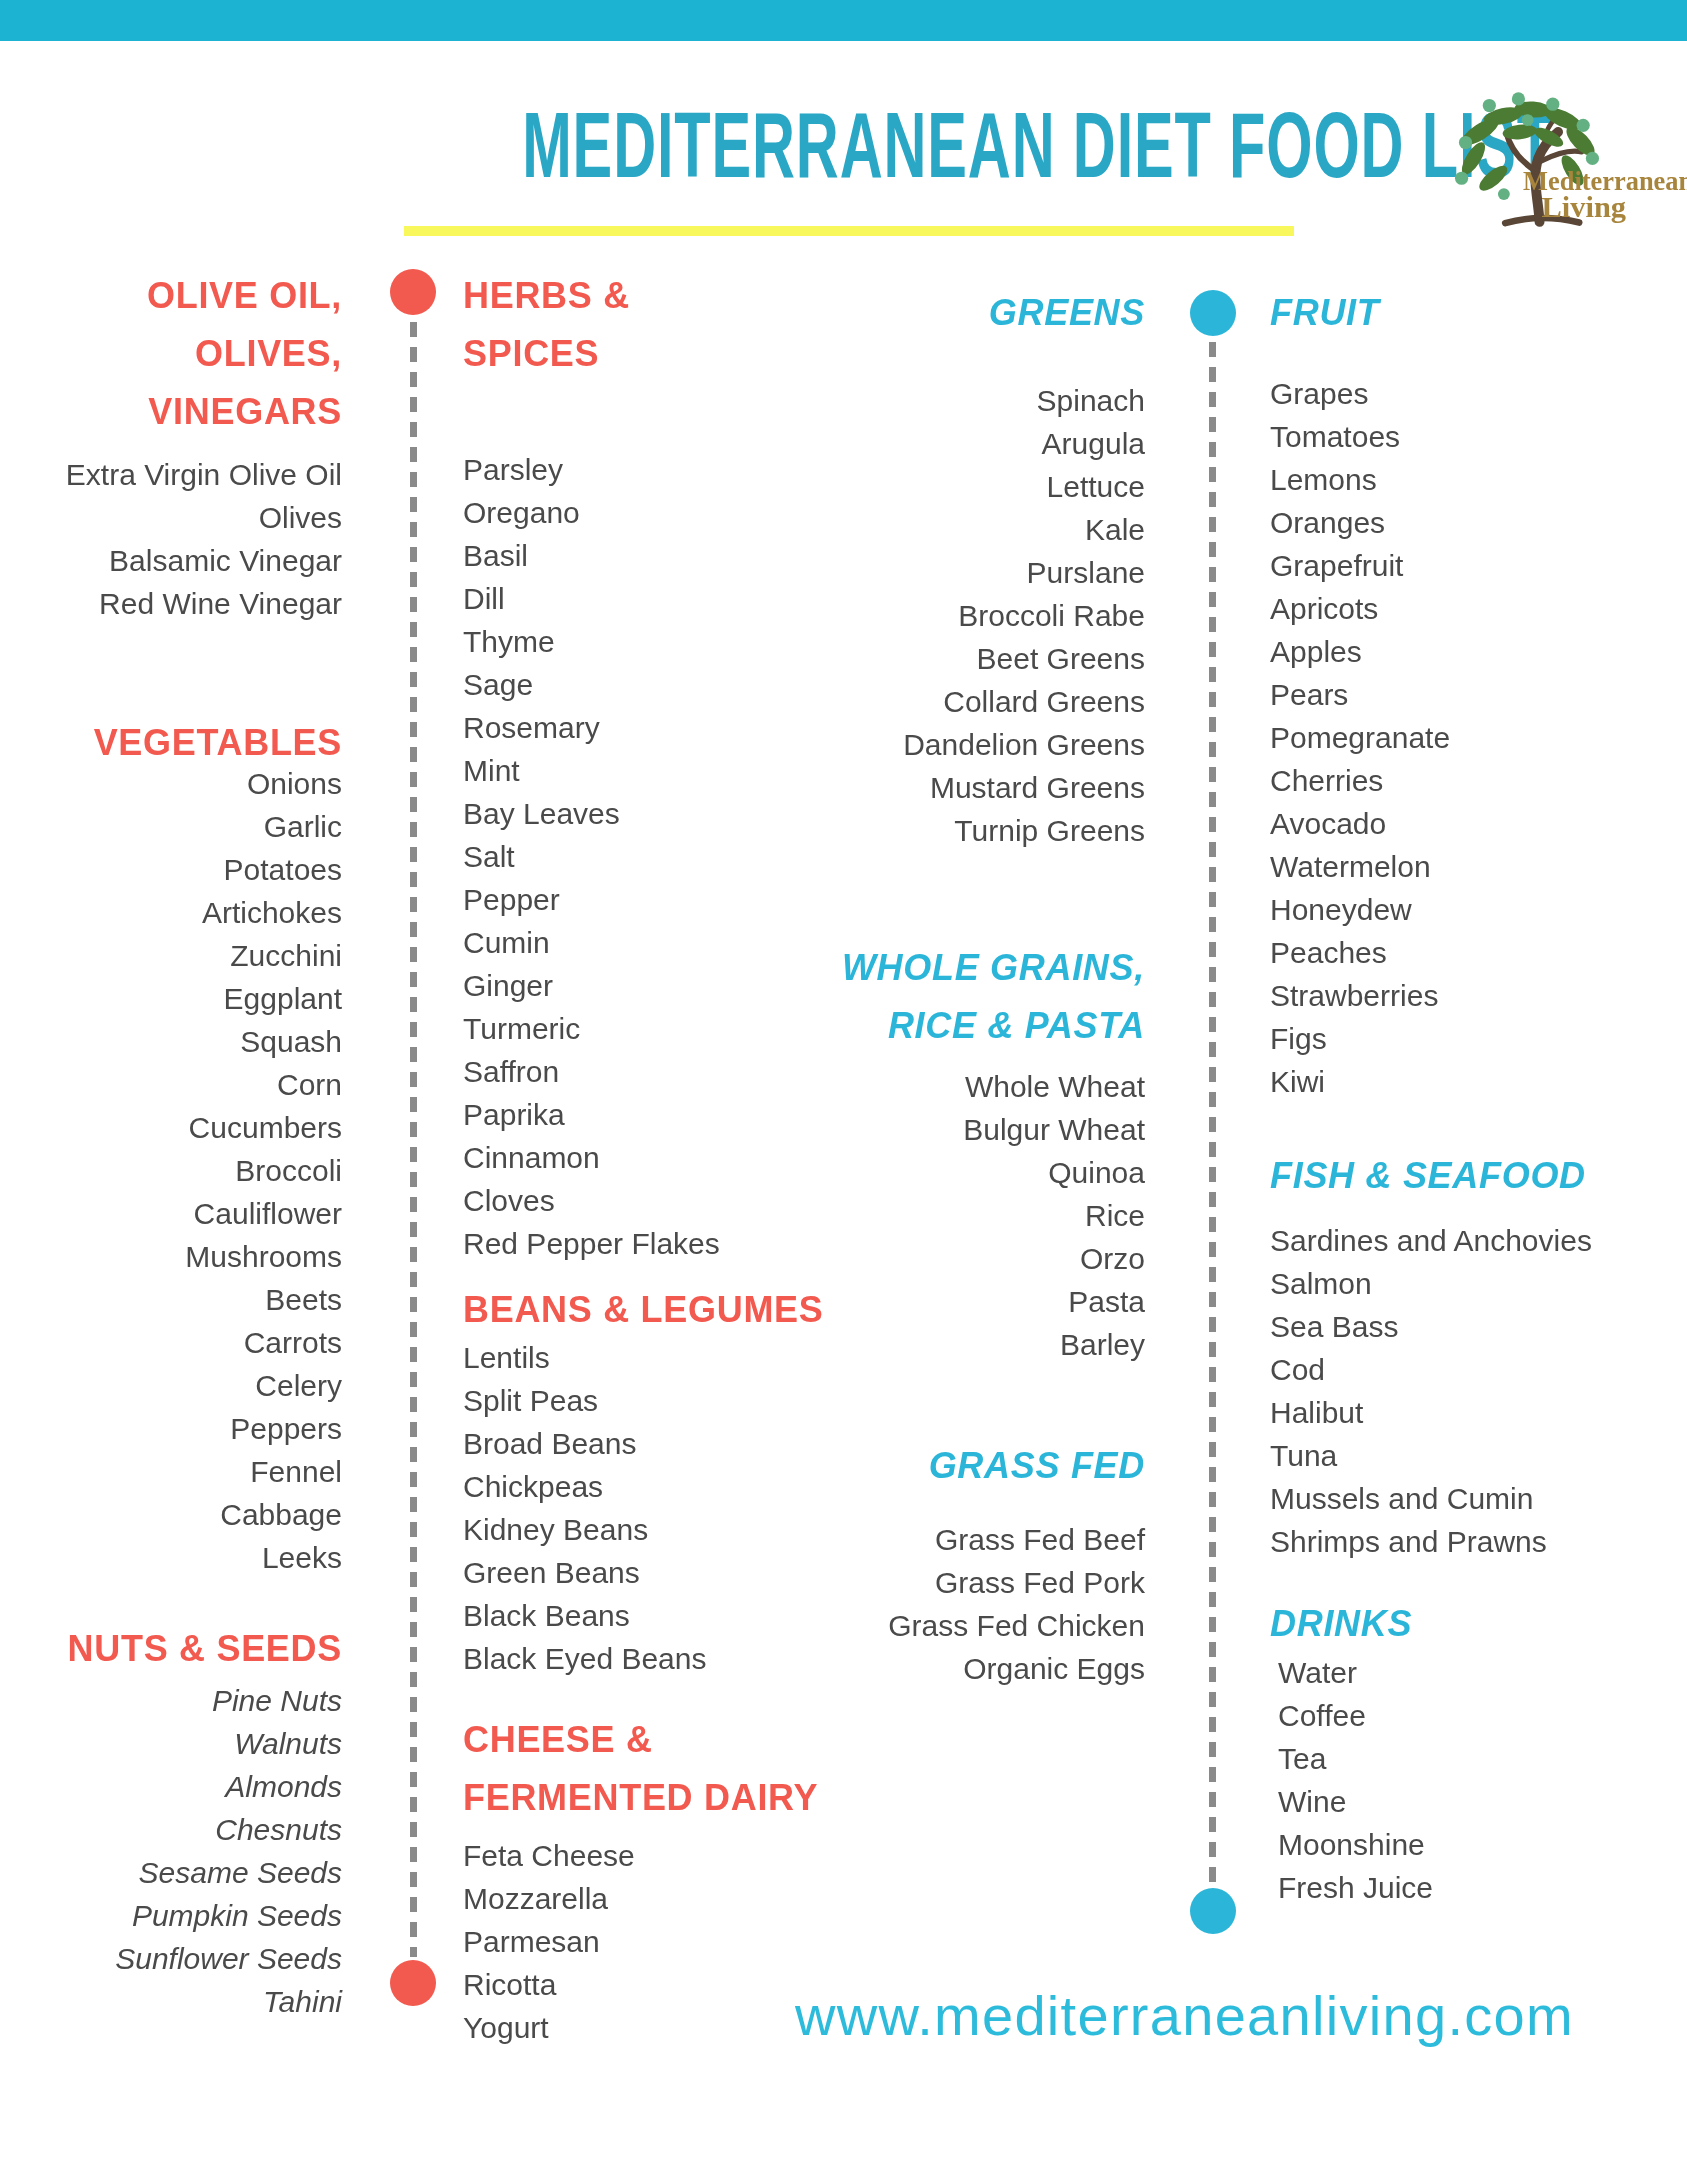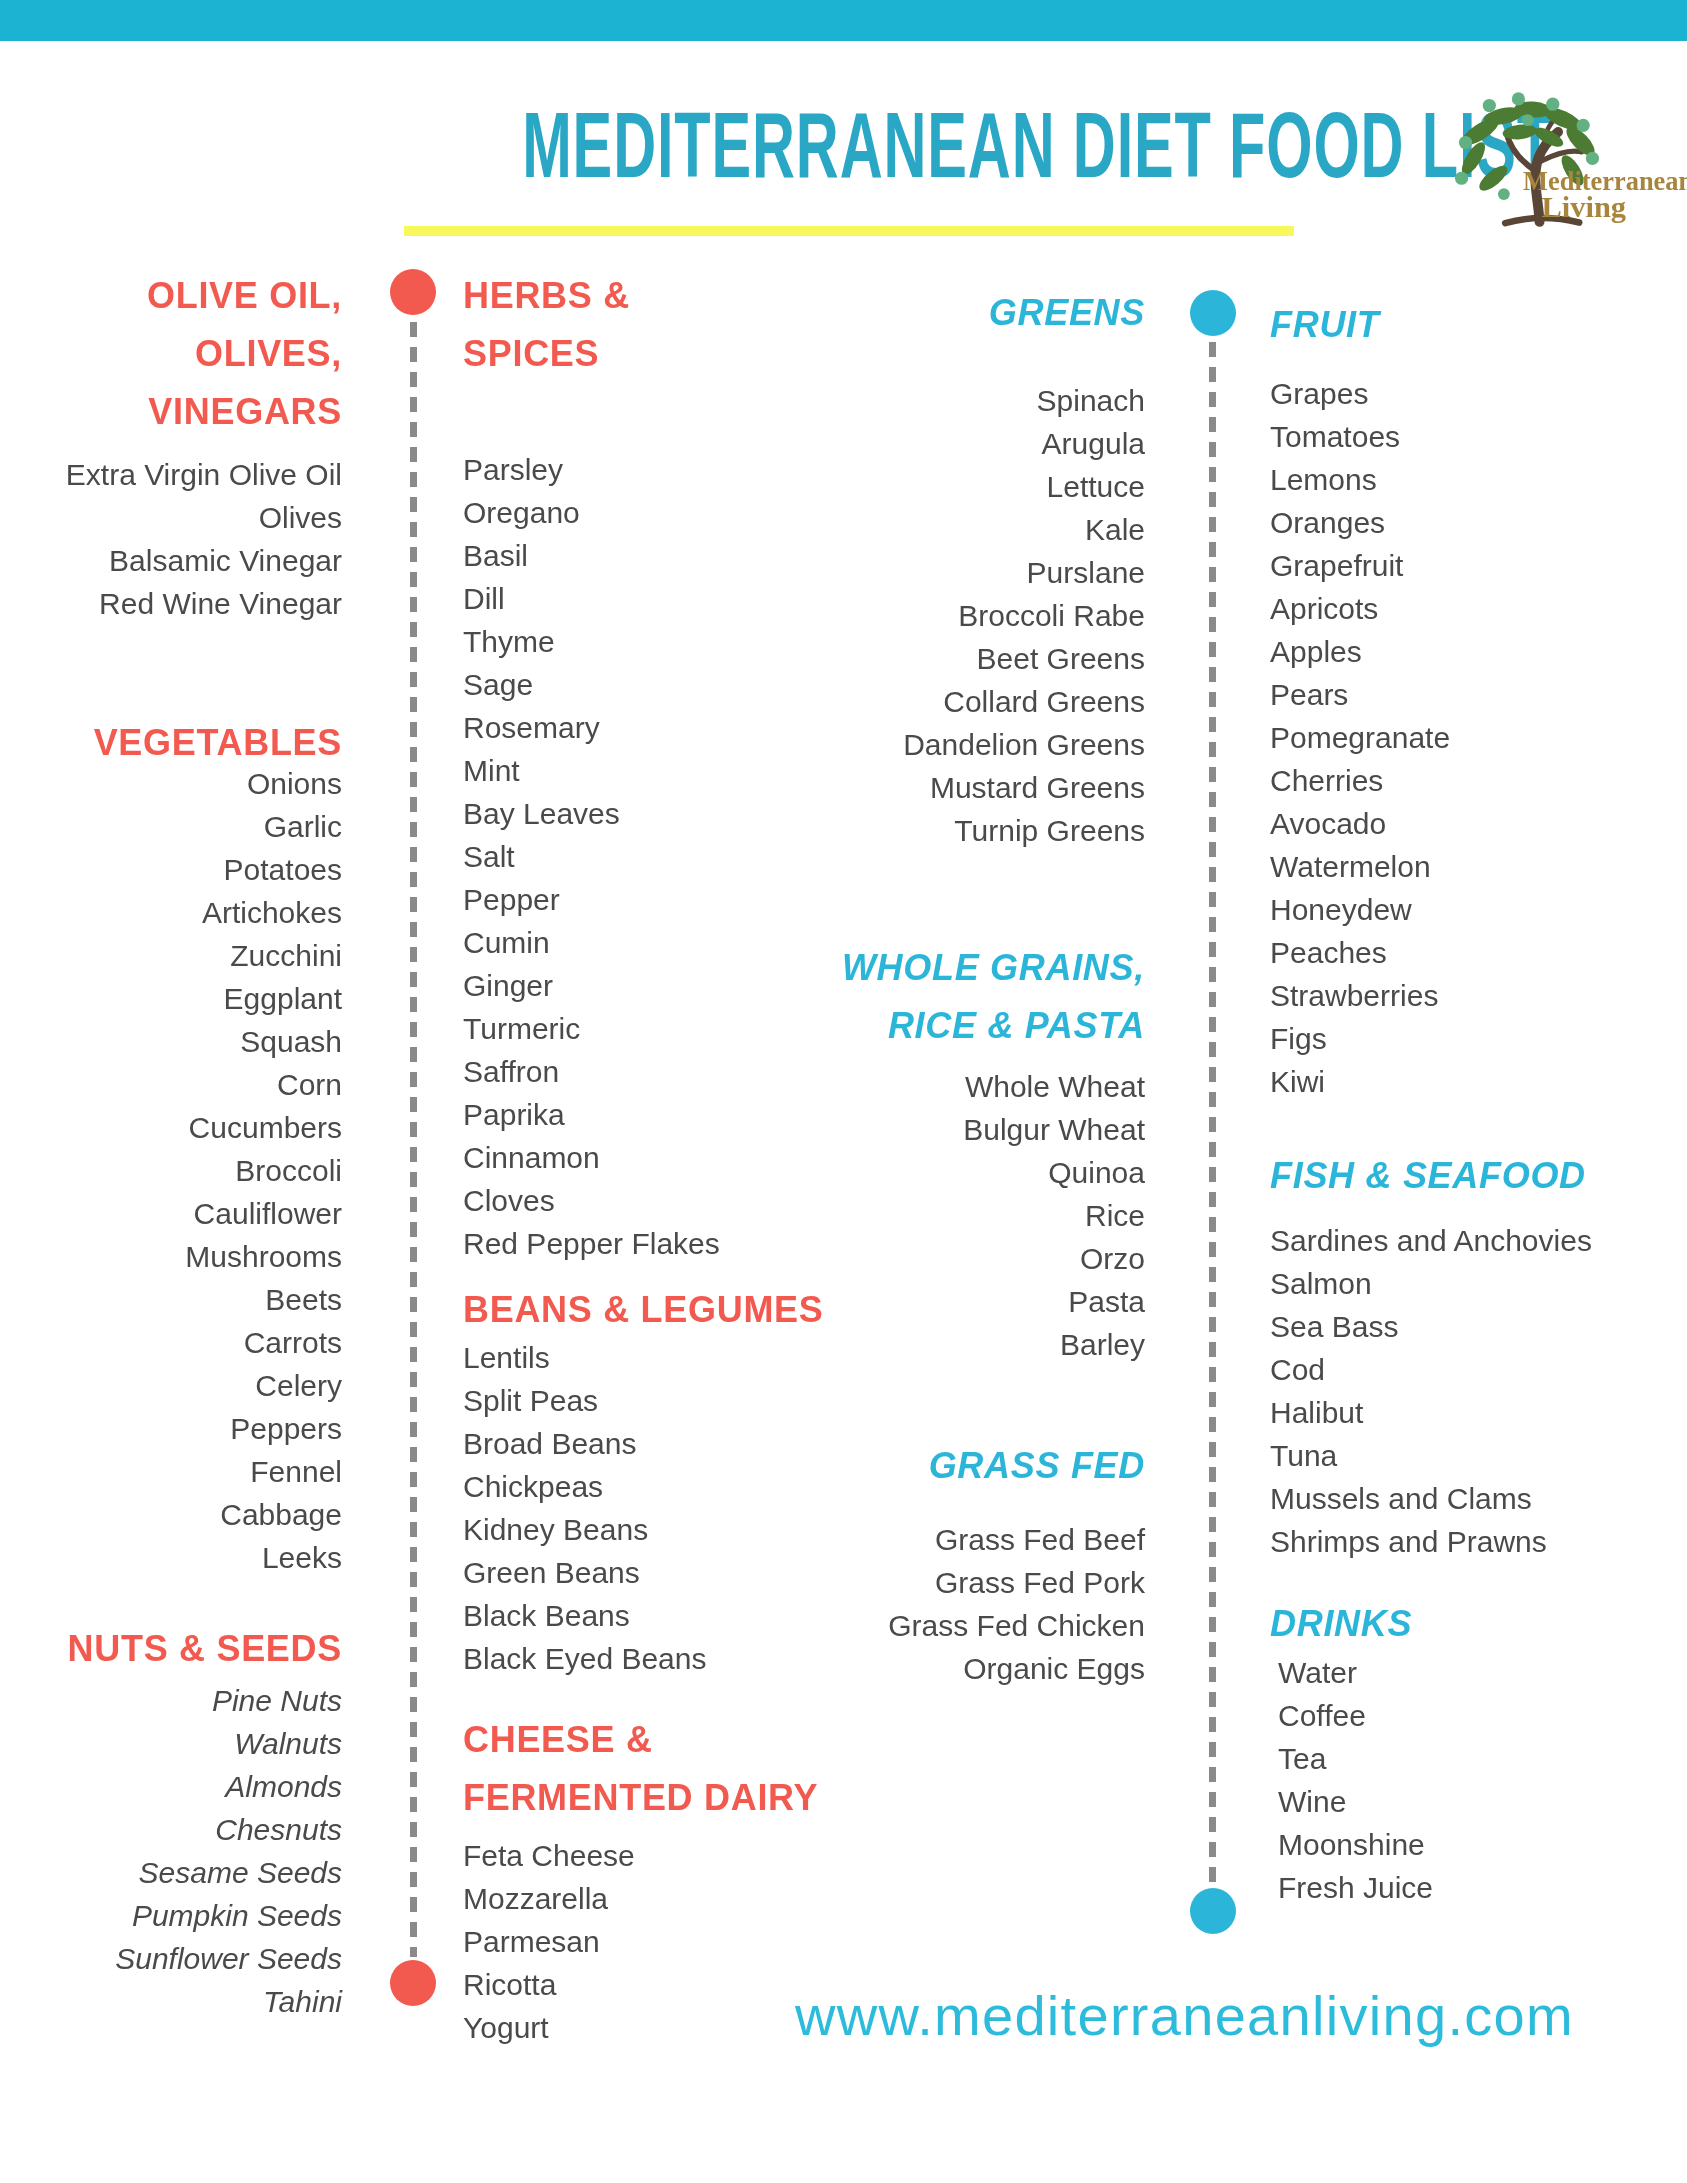--- a/index.html
+++ b/index.html
@@ -227,21 +227,21 @@
           <div class="section-title-line">GRASS FED</div>
         </div>
         <div class="items" style="top: 1518px;">
           <div class="list-item">Grass Fed Beef</div>
           <div class="list-item">Grass Fed Pork</div>
           <div class="list-item">Grass Fed Chicken</div>
           <div class="list-item">Organic Eggs</div>
         </div>
       </div>
       <div class="column" style="left: 1270px; width: 397px; text-align: left;">
-        <div class="section-header accent-teal" style="top: 284px; margin-top: 12px;">
+        <div class="section-header accent-teal" style="top: 284px;">
           <div class="section-title-line">FRUIT</div>
         </div>
         <div class="items" style="top: 372px;">
           <div class="list-item">Grapes</div>
           <div class="list-item">Tomatoes</div>
           <div class="list-item">Lemons</div>
           <div class="list-item">Oranges</div>
           <div class="list-item">Grapefruit</div>
           <div class="list-item">Apricots</div>
           <div class="list-item">Apples</div>
@@ -259,21 +259,21 @@
         <div class="section-header accent-teal" style="top: 1147px;">
           <div class="section-title-line">FISH &amp; SEAFOOD</div>
         </div>
         <div class="items" style="top: 1219px;">
           <div class="list-item">Sardines and Anchovies</div>
           <div class="list-item">Salmon</div>
           <div class="list-item">Sea Bass</div>
           <div class="list-item">Cod</div>
           <div class="list-item">Halibut</div>
           <div class="list-item">Tuna</div>
-          <div class="list-item">Mussels and Clams</div>
+          <div class="list-item">Mussels and Cumin</div>
           <div class="list-item">Shrimps and Prawns</div>
         </div>
         <div class="section-header accent-teal" style="top: 1595px;">
           <div class="section-title-line">DRINKS</div>
         </div>
         <div class="items" style="top: 1651px; padding-left: 8px;">
           <div class="list-item">Water</div>
           <div class="list-item">Coffee</div>
           <div class="list-item">Tea</div>
           <div class="list-item">Wine</div>

